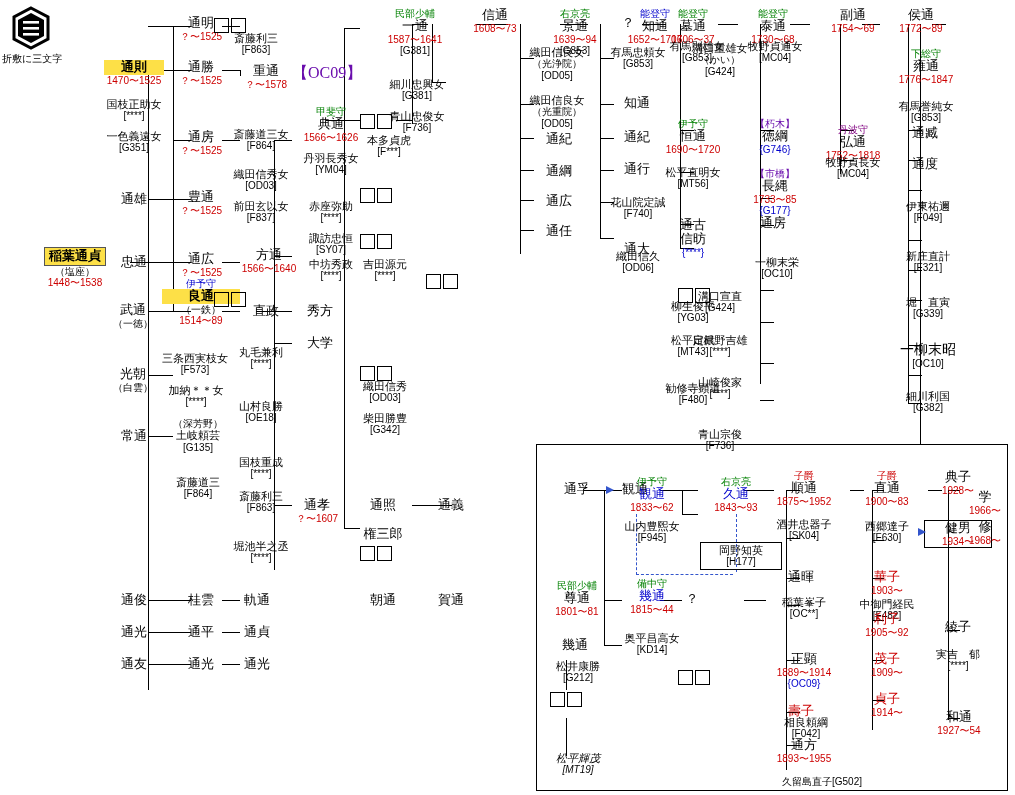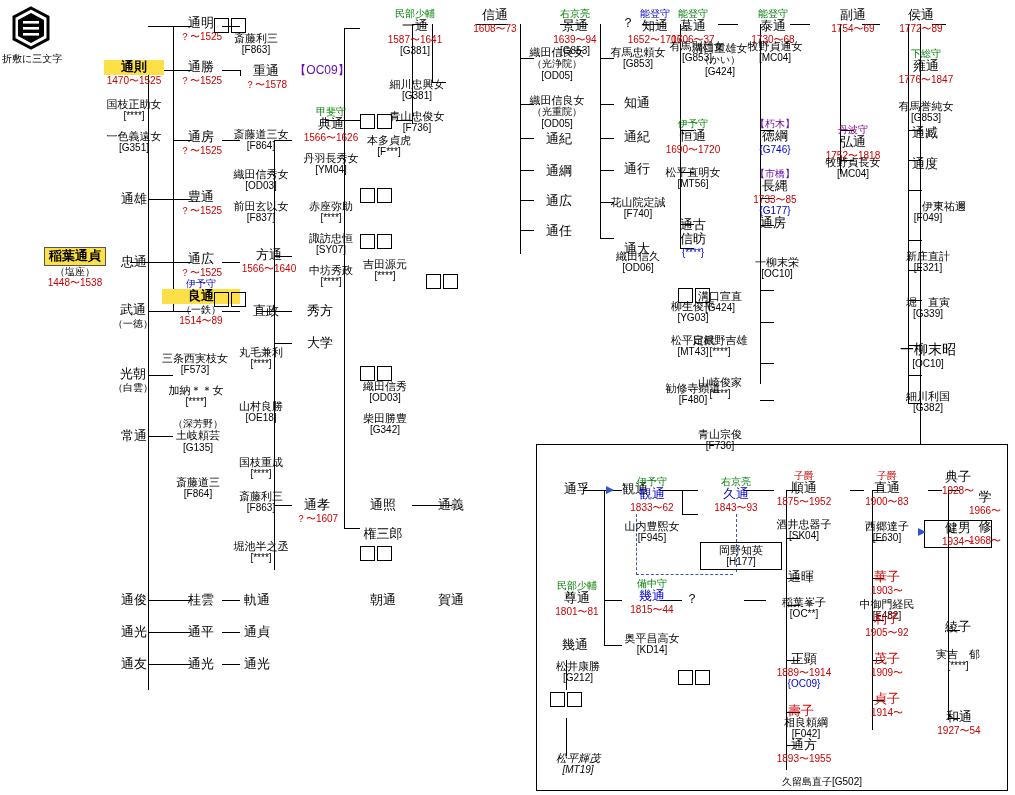--- a/index.html
+++ b/index.html
@@ -305,21 +305,21 @@
   <div class="node" style="left:158px;top:476px;width:80px;">
     <div class="nm" style="font-size:11px;">斎藤道三</div>
     <div class="id">[F864]</div>
   </div>
 
   <div class="node" style="left:238px;top:64px;width:56px;">
     <div class="nm">重通</div>
     <div class="yr">？〜1578</div>
   </div>
   <div class="node" style="left:292px;top:64px;width:60px;">
-    <div class="purple" style="font-size:12px;">【OC09】</div>
+    <div class="purple" style="font-size:16px;font-family:Liberation Serif, serif;">【OC09】</div>
   </div>
   <div class="node" style="left:238px;top:248px;width:62px;">
     <div class="nm">方通</div>
     <div class="yr">1566〜1640</div>
   </div>
   <div class="node" style="left:238px;top:304px;width:56px;">
     <div class="nm">直政</div>
   </div>
   <div class="node" style="left:292px;top:304px;width:56px;">
     <div class="nm">秀方</div>
@@ -384,21 +384,21 @@
     <div class="id">[YM04]</div>
   </div>
   <div class="node" style="left:296px;top:200px;width:70px;">
     <div class="nm" style="font-size:11px;">赤座弥助</div>
     <div class="id">[****]</div>
   </div>
   <div class="node" style="left:296px;top:232px;width:70px;">
     <div class="nm" style="font-size:11px;">諏訪忠恒</div>
     <div class="id">[SY07]</div>
   </div>
-  <div class="node" style="left:296px;top:264px;width:70px;">
+  <div class="node" style="left:296px;top:258px;width:70px;">
     <div class="nm" style="font-size:11px;">中坊秀政</div>
     <div class="id">[****]</div>
   </div>
   <div class="node" style="left:296px;top:258px;width:0;"></div>
   <div class="node" style="left:350px;top:258px;width:70px;">
     <div class="nm" style="font-size:11px;">吉田源元</div>
     <div class="id">[****]</div>
   </div>
   <div class="node" style="left:350px;top:380px;width:70px;">
     <div class="nm" style="font-size:11px;">織田信秀</div>
@@ -640,21 +640,21 @@
     <div class="nm" style="font-size:11px;">有馬誉純女</div>
     <div class="id">[G853]</div>
   </div>
   <div class="node" style="left:896px;top:126px;width:58px;">
       <div class="nm">通臧</div>
     </div>
   <div class="node" style="left:896px;top:157px;width:58px;">
       <div class="nm">通度</div>
     </div>
   <div class="node" style="left:890px;top:200px;width:76px;">
-      <div class="nm" style="font-size:11px;text-align:right;">伊東祐邇</div>
+      <div class="nm" style="font-size:11px;">伊東祐邇</div>
       <div class="id">[F049]</div>
     </div>
   <div class="node" style="left:890px;top:250px;width:76px;">
       <div class="nm" style="font-size:11px;">新庄直計</div>
       <div class="id">[F321]</div>
     </div>
   <div class="node" style="left:890px;top:296px;width:76px;">
       <div class="nm" style="font-size:11px;">堀　直寅</div>
       <div class="id">[G339]</div>
     </div>

